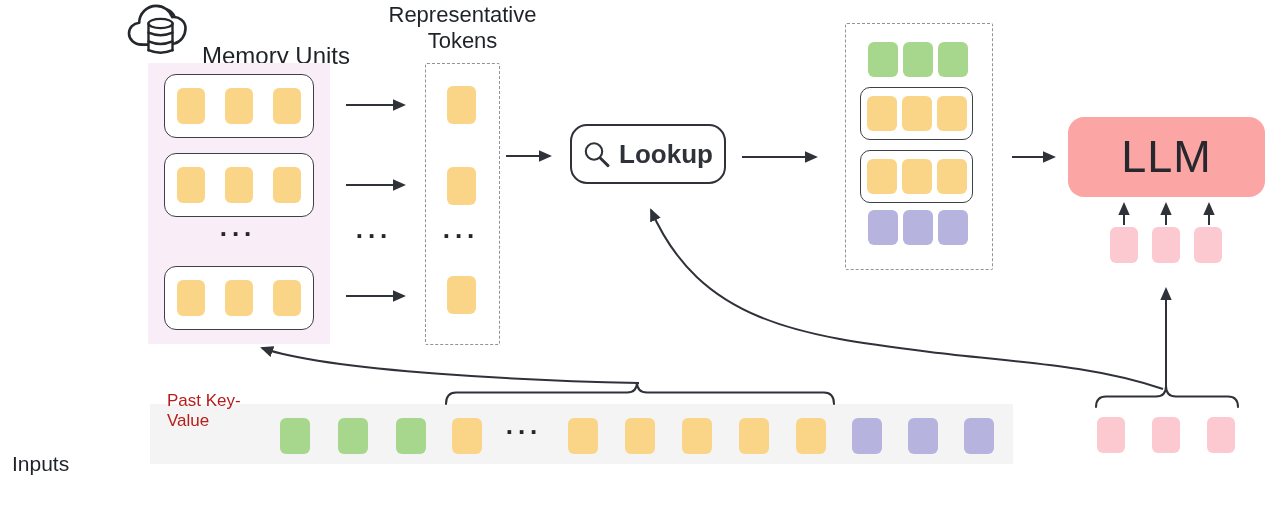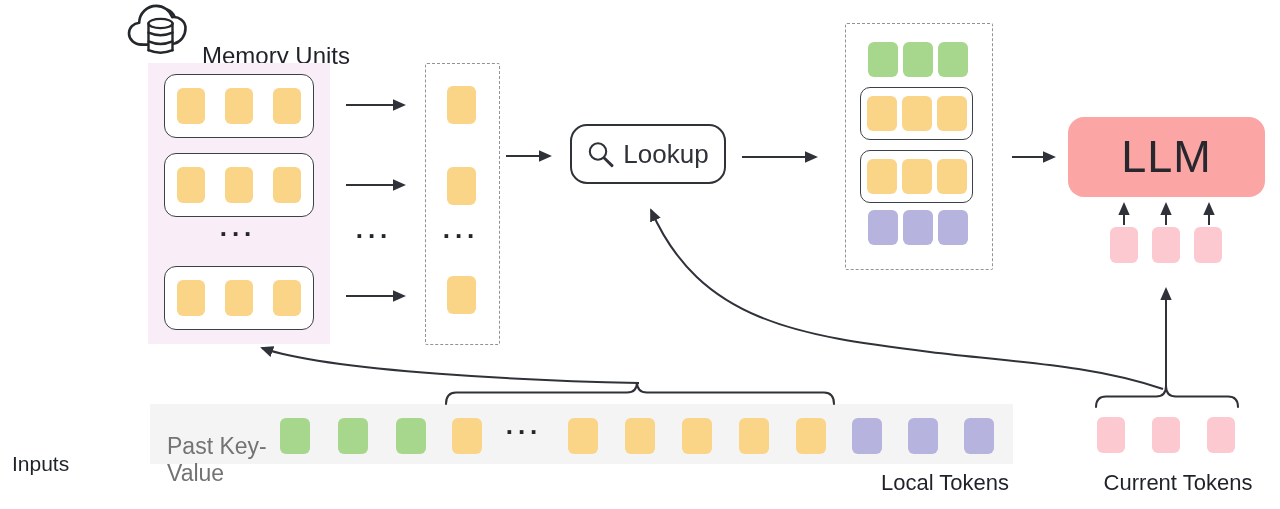--- a/index.html
+++ b/index.html
@@ -10,21 +10,21 @@
   .center{text-align:center;}
   
   .mem-panel{position:absolute;left:148px;top:63px;width:182px;height:281px;}
   .unit-box{position:absolute;left:164px;width:148px;height:62px;background:#fff;
             border:1.4px solid #3c4148;border-radius:12px;display:flex;align-items:center;
             justify-content:center;gap:20px;--tw:28px;--th:36px;}
   .dashed-box{position:absolute;border:1.6px dashed #8f949b;border-radius:2px;background:transparent;}
   .lookup-btn{position:absolute;left:570px;top:124px;width:156px;height:60px;background:#fff;
               border:2px solid #2f3239;border-radius:17px;display:flex;align-items:center;
               justify-content:center;gap:9px;box-sizing:border-box;}
-  .lookup-btn .txt{font-size:26px;color:#2f3239;}
+  .lookup-btn .txt{font-size:26px;color:#2f3239;font-weight:bold;}
   .llm-box{position:absolute;left:1068px;top:117px;width:197px;height:80px;border-radius:16px;
            display:flex;align-items:center;justify-content:center;font-size:45px;color:#26282d;
            letter-spacing:1px;}
   .band{position:absolute;left:150px;top:404px;width:863px;height:60px;}
   
   .trow{position:absolute;display:flex;align-items:center;}
   .trow .token, .unit-box .token, .cache-box .token{
       width:var(--tw,28px);height:var(--th,36px);border-radius:6px;flex:none;}
   .cache-box{position:absolute;left:860px;width:111px;height:51px;background:#fff;
              border:1.4px solid #3c4148;border-radius:10px;display:flex;align-items:center;
@@ -51,20 +51,21 @@
       <path d="M21.5 23.5 V50.2"></path>
       <path d="M45.5 23.5 V50.2"></path>
       <path d="M21.5 50.2 Q33.5 55.4 45.5 50.2"></path>
       <path d="M21.5 32.6 Q33.5 37.8 45.5 32.6"></path>
       <path d="M21.5 41.4 Q33.5 46.6 45.5 41.4"></path>
     </g>
     <ellipse cx="33.5" cy="23.5" rx="12" ry="4.6" fill="#ffffff" stroke="#24272c" stroke-width="2.4"></ellipse>
   </svg>
   <div class="lbl" style="left:202px;top:13px;font-size:24px;margin-top:29px;">Memory Units</div>
 
+  <div class="lbl center" style="left:385px;top:2px;width:155px;font-size:22px;line-height:1.2;">Representative Tokens</div>
 
 
   <div class="mem-panel" style="background: rgb(249, 238, 247);"></div>
 
   <div class="unit-box" style="top:74px;">
       <span class="token" style="background: rgb(250, 212, 135);"></span>
       <span class="token" style="background: rgb(250, 212, 135);"></span>
       <span class="token" style="background: rgb(250, 212, 135);"></span>
     </div>
   <div class="unit-box" style="top:153px;">
@@ -127,21 +128,21 @@
     <span>LLM</span>
   </div>
   <div class="trow" style="left:1110px;top:227px;gap:14px;--tw:28px;--th:36px;">
       <span class="token" style="background: rgb(251, 201, 207);"></span>
       <span class="token" style="background: rgb(251, 201, 207);"></span>
       <span class="token" style="background: rgb(251, 201, 207);"></span>
     </div>
 
   <div class="lbl" style="left:12px;top:420px;font-size:21px;margin-top:32px;">Inputs</div>
   <div class="band" style="background: rgb(243, 244, 243);"></div>
-  <div class="lbl" style="left:167px;top:433px;width:100px;font-size:23px;line-height:1.18;color:#737373;">Past Key-Value</div>
+  <div class="lbl" style="left:167px;top:391px;width:100px;font-size:17px;line-height:1.18;color:#b91c1c;">Past Key-Value</div>
 
   <div class="trow" style="left:280px;top:418px;gap:28px;--tw:30px;--th:36px;">
       <span class="token" style="background: rgb(167, 215, 140);"></span>
       <span class="token" style="background: rgb(167, 215, 140);"></span>
       <span class="token" style="background: rgb(167, 215, 140);"></span>
     </div>
   <div class="trow" style="left:452px;top:418px;--tw:30px;--th:36px;">
       <span class="token" style="background: rgb(250, 212, 135);"></span>
     </div>
   <div class="dots" style="left:496px;top:410px;">...</div>
@@ -156,22 +157,20 @@
       <span class="token" style="background: rgb(182, 179, 223);"></span>
       <span class="token" style="background: rgb(182, 179, 223);"></span>
       <span class="token" style="background: rgb(182, 179, 223);"></span>
     </div>
   <div class="trow" style="left:1097px;top:417px;gap:27px;--tw:28px;--th:36px;">
       <span class="token" style="background: rgb(251, 201, 207);"></span>
       <span class="token" style="background: rgb(251, 201, 207);"></span>
       <span class="token" style="background: rgb(251, 201, 207);"></span>
     </div>
 
-  <div class="lbl center" style="left:845px;top:470px;width:200px;font-size:22px;">Local Tokens</div>
-  <div class="lbl center" style="left:1078px;top:470px;width:200px;font-size:22px;">Current Tokens</div>
 
   <svg class="overlay" width="1280" height="509" viewBox="0 0 1280 509">
     <defs>
       <marker id="ah" viewBox="0 0 10 10" refX="8.5" refY="5" markerWidth="6.5" markerHeight="6.5" orient="auto-start-reverse">
         <path d="M0 0.6 L10 5 L0 9.4 Z" fill="#2f3239"></path>
       </marker>
     </defs>
     <path class="ln" marker-end="url(#ah)" d="M346 105 H404"></path>
     <path class="ln" marker-end="url(#ah)" d="M346 185 H404"></path>
     <path class="ln" marker-end="url(#ah)" d="M346 296 H404"></path>

